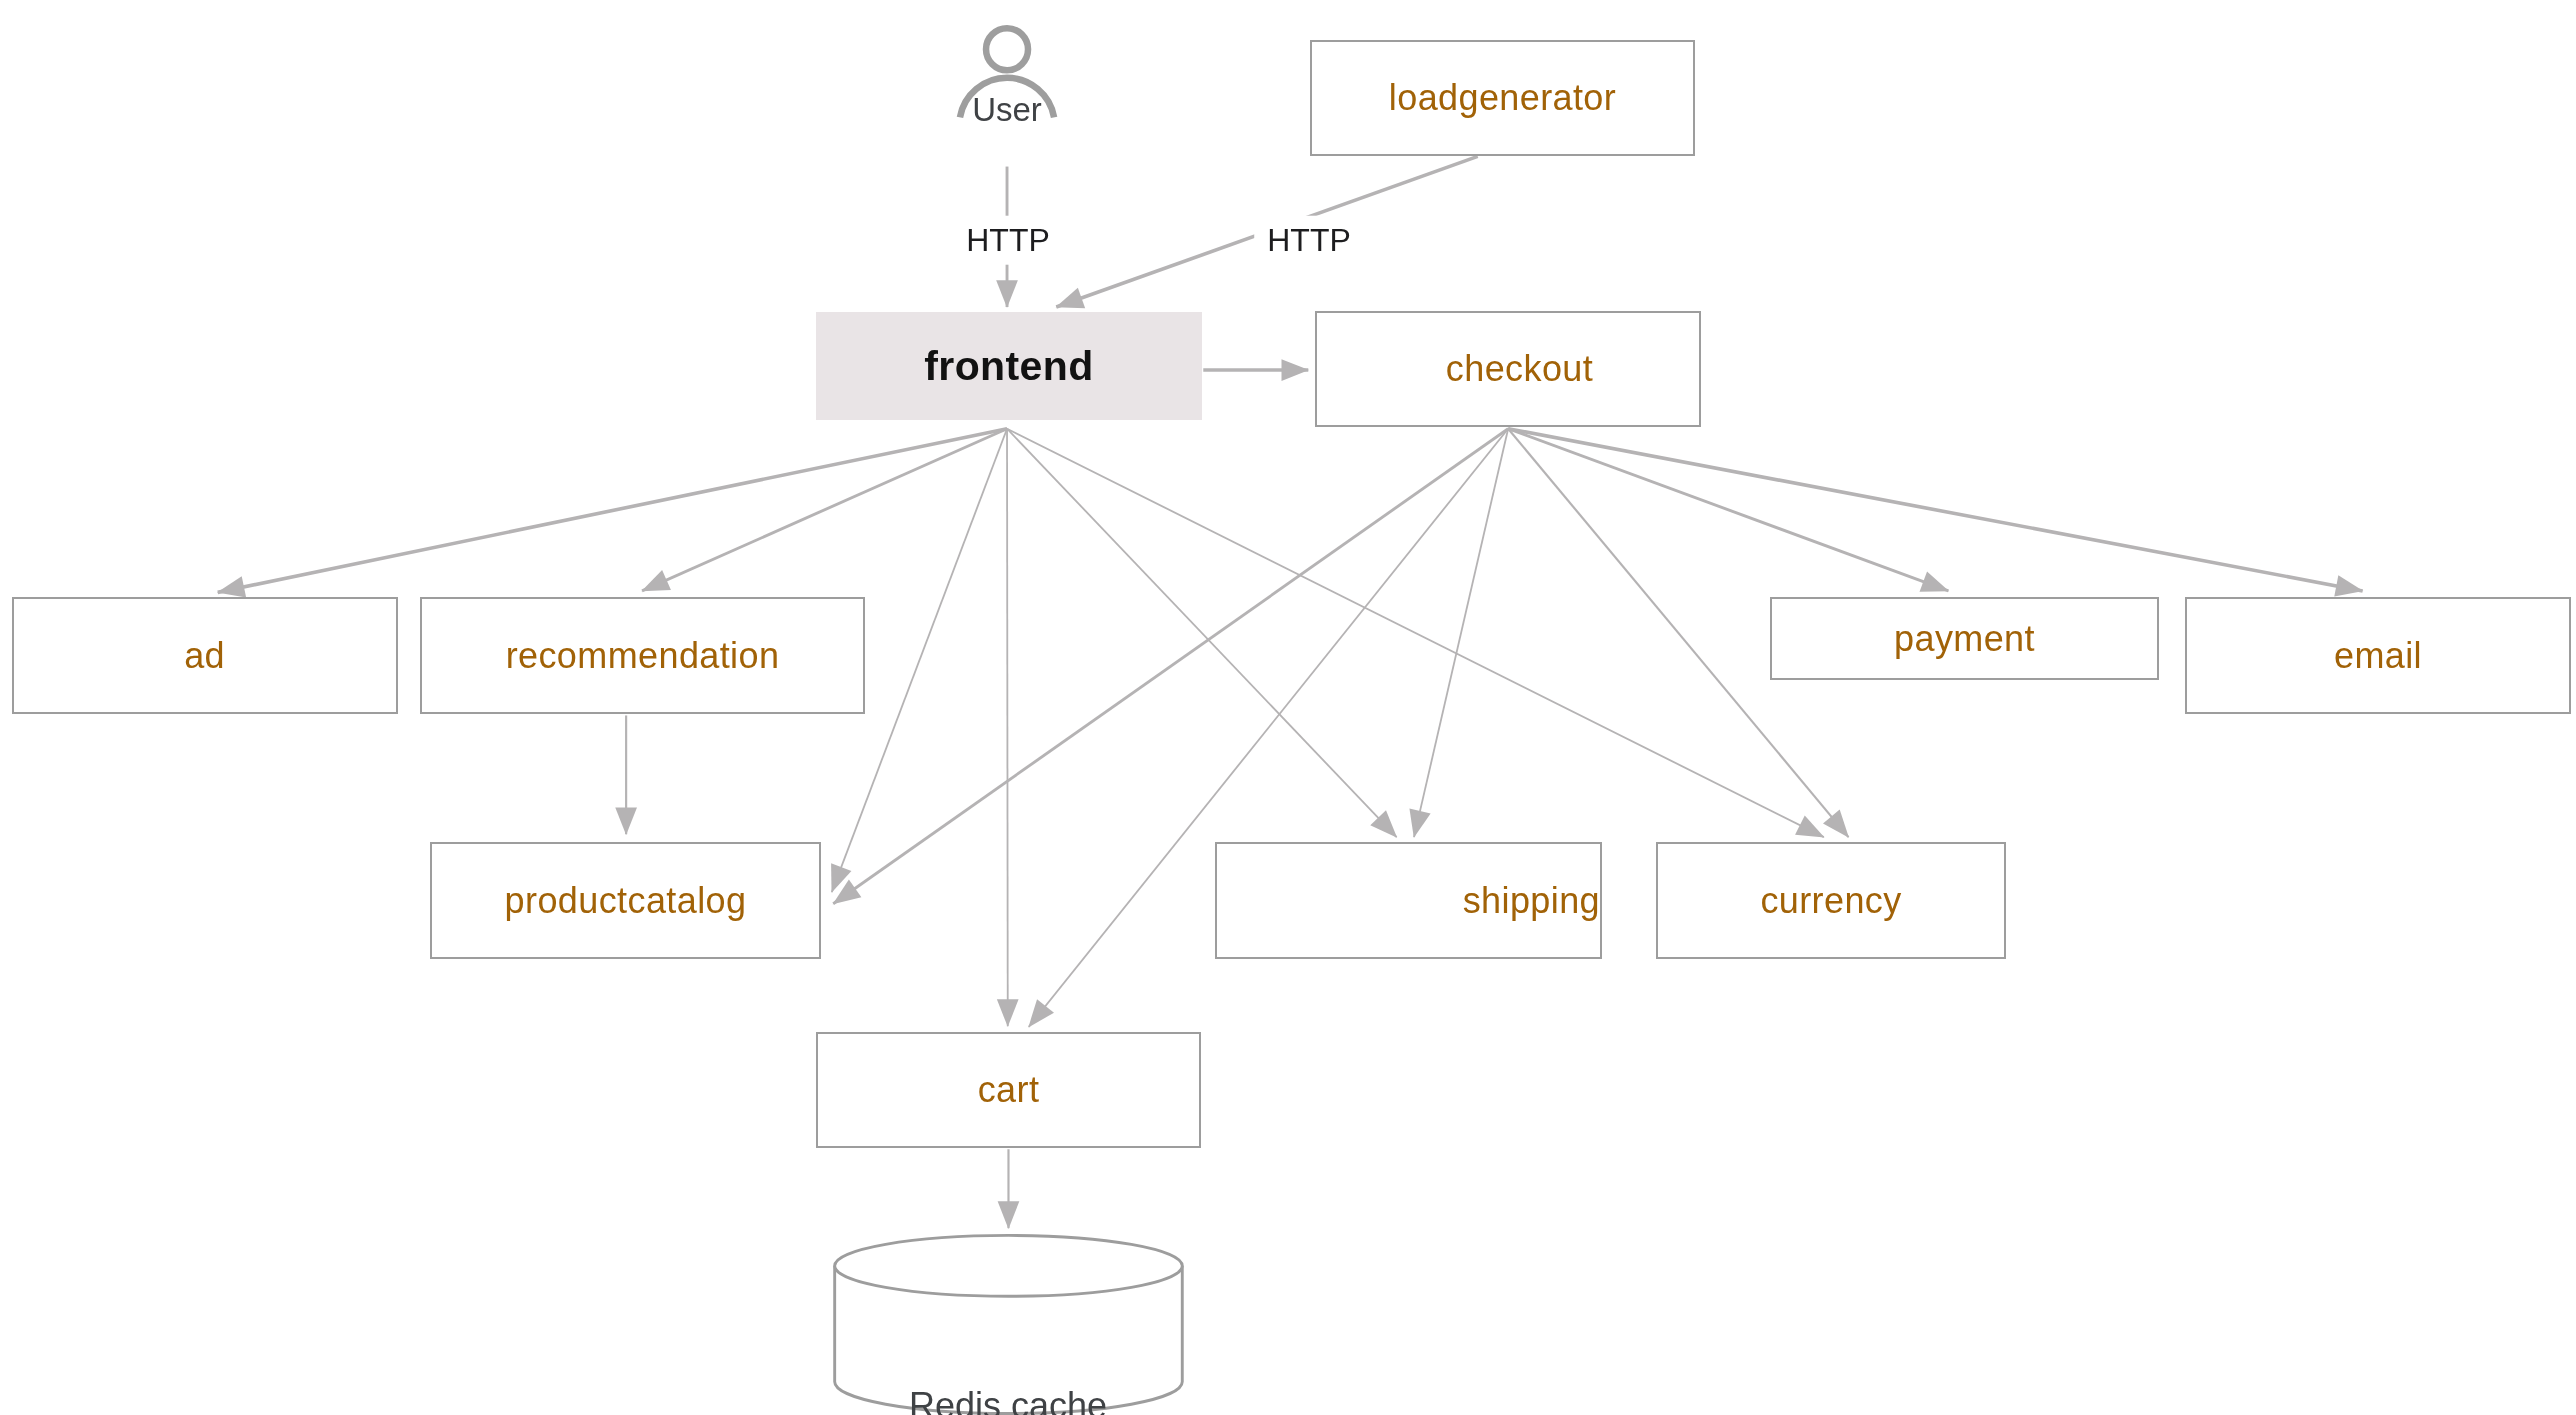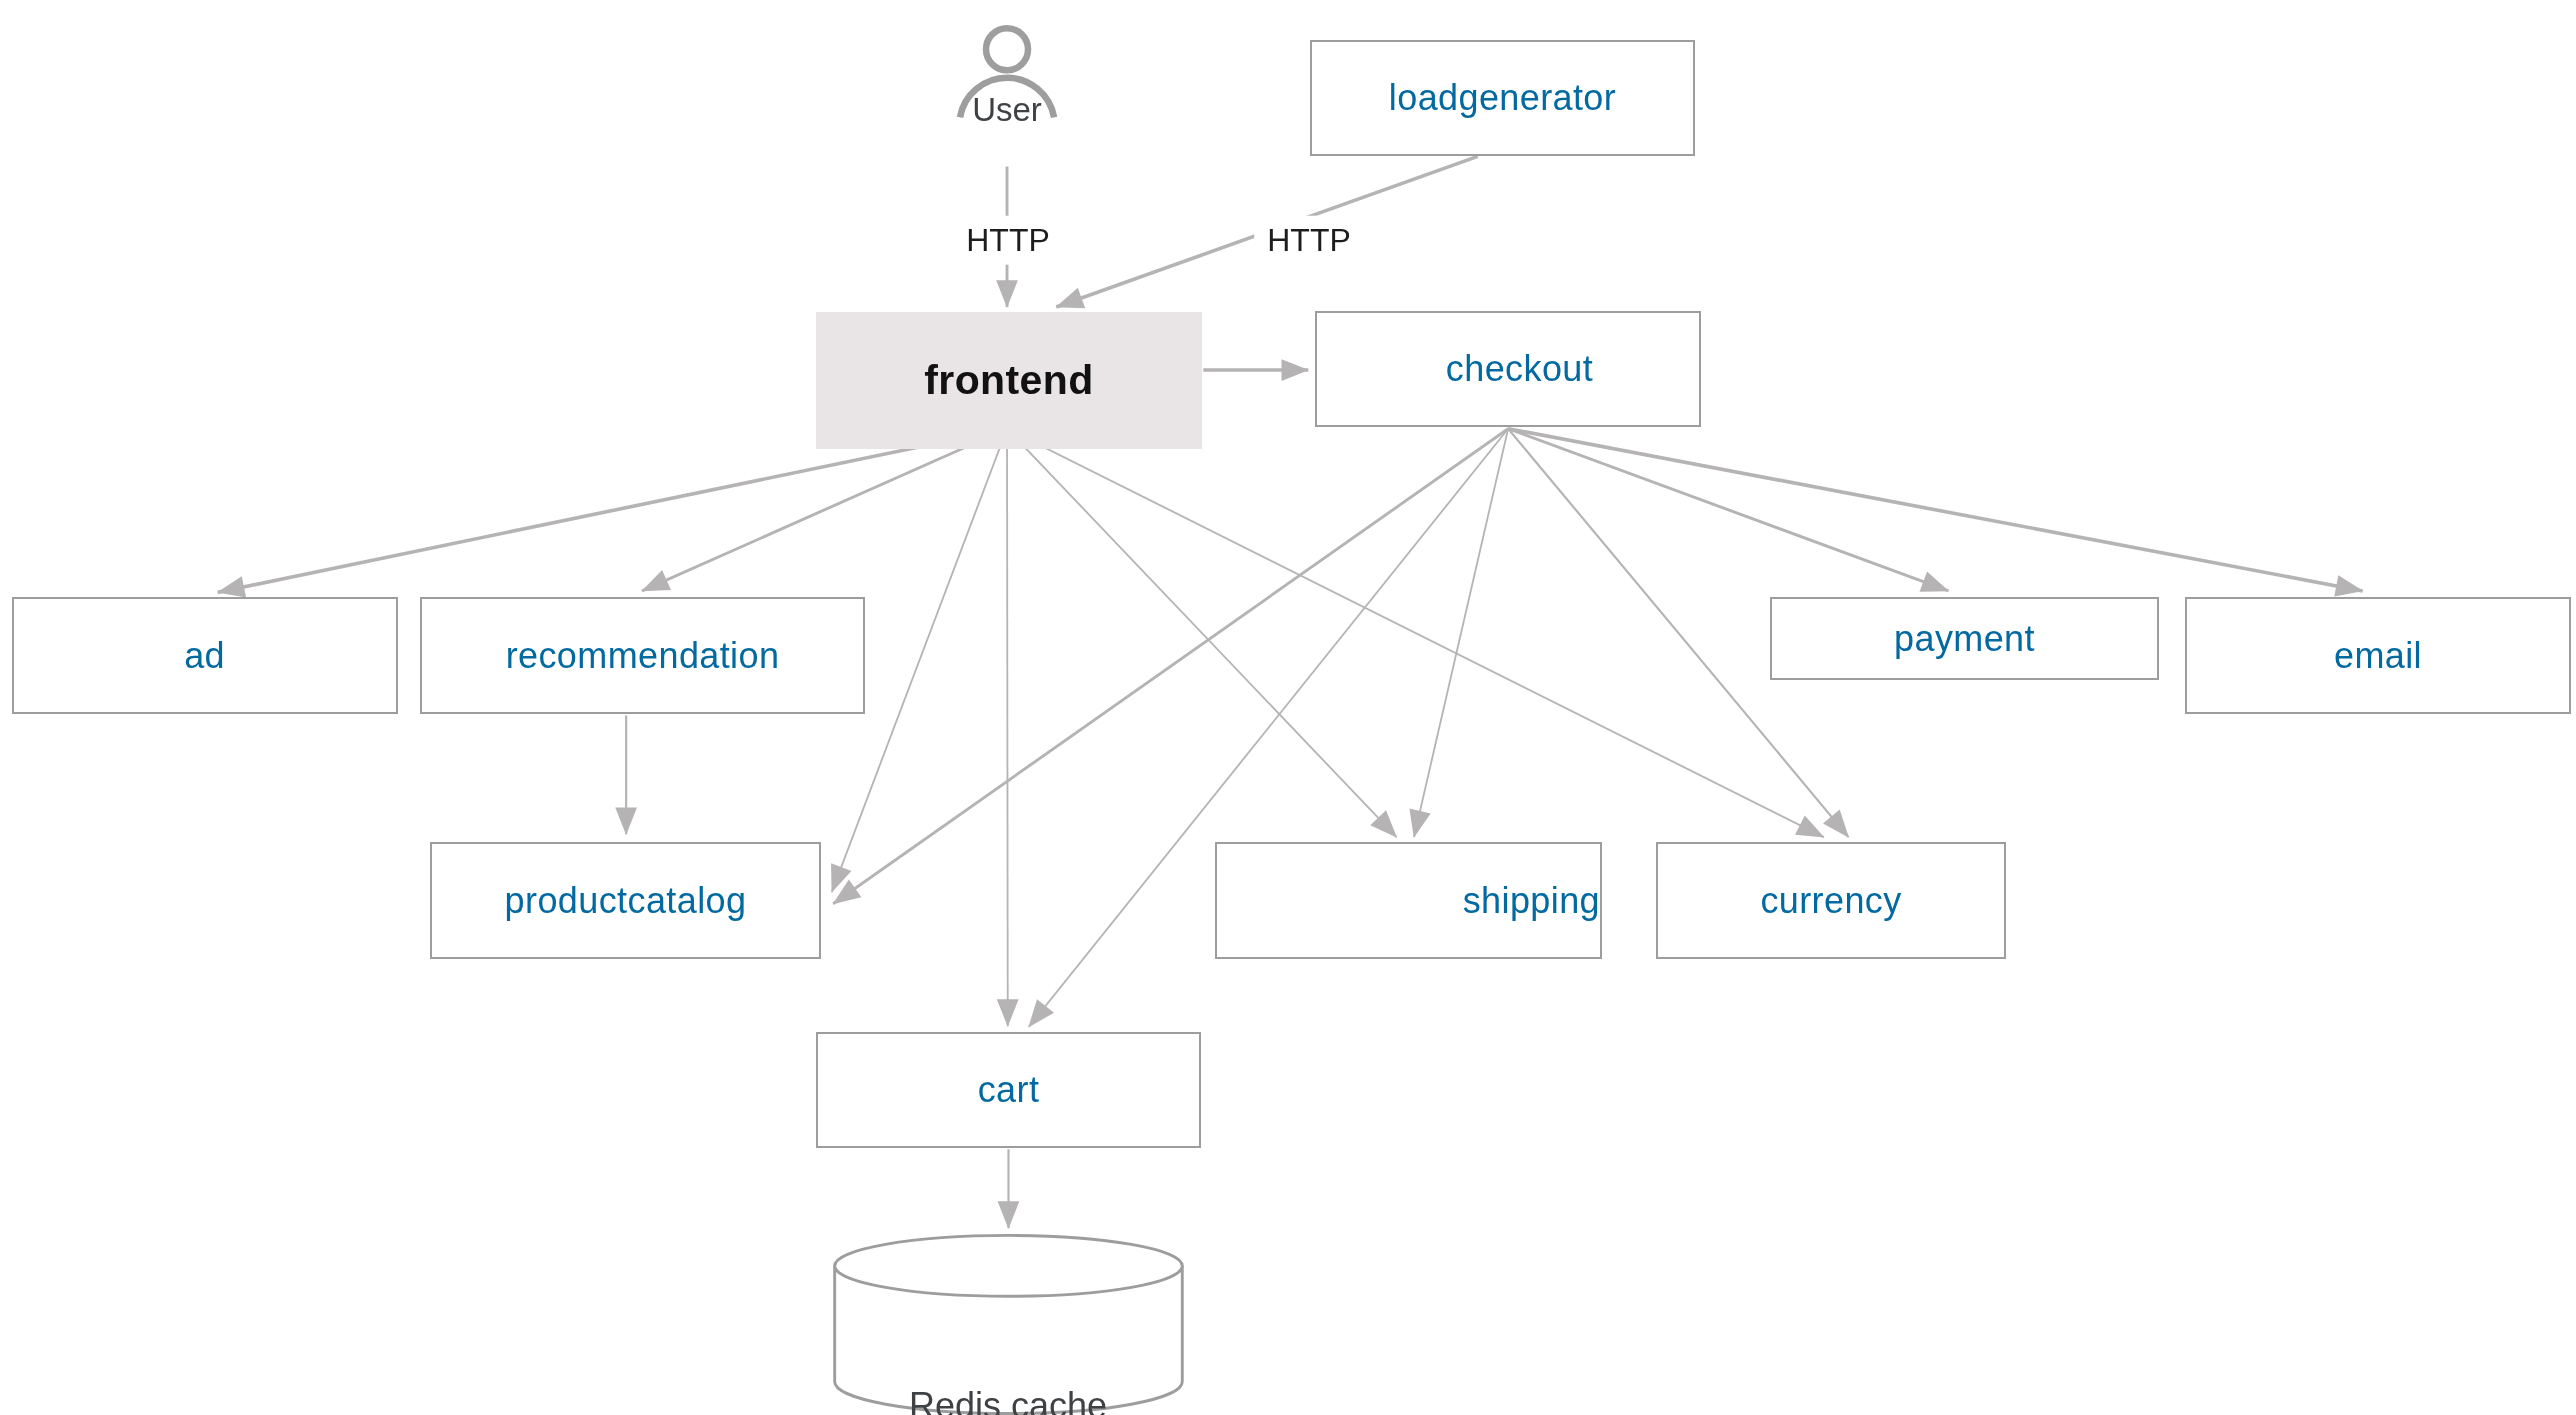--- a/index.html
+++ b/index.html
@@ -16,21 +16,21 @@
   }
   svg.layer {
     position: absolute; left: 0; top: 0;
     width: 2576px; height: 1415px;
   }
   .node {
     position: absolute;
     display: flex; align-items: center; justify-content: center;
     background: #ffffff;
     border: 2.2px solid #9d9d9d;
-    color: #0369a1;
+    color: #a16207;
     font-size: 36px;
     letter-spacing: 0.4px;
     cursor: default;
   }
   .node.highlight {
     background: #e9e4e6;
     border: none;
     color: #121212;
     font-weight: bold;
     font-size: 41px;
@@ -108,21 +108,21 @@
       <ellipse cx="1392" cy="1748" rx="240" ry="42" stroke-width="4"></ellipse>
     </g>
   </svg>
 
   <div class="actor-label" style="left:1007px; top:110px;">User</div>
 
   <div class="node" style="left:1310px; top:40px;  width:385px; height:116px;">
     <span>loadgenerator</span>
   </div>
 
-  <div class="node highlight" style="left:816px; top:312px; width:386px; height:137px;">
+  <div class="node highlight" style="left:816px; top:312px; width:386px; height:108px;">
     <span>frontend</span>
   </div>
 
   <div class="node" style="left:1315px; top:311px; width:386px; height:116px;padding-left:23px;">
     <span>checkout</span>
   </div>
 
   <div class="node" style="left:11.6px;   top:597px; width:386px; height:117px;">
     <span>ad</span>
   </div>

